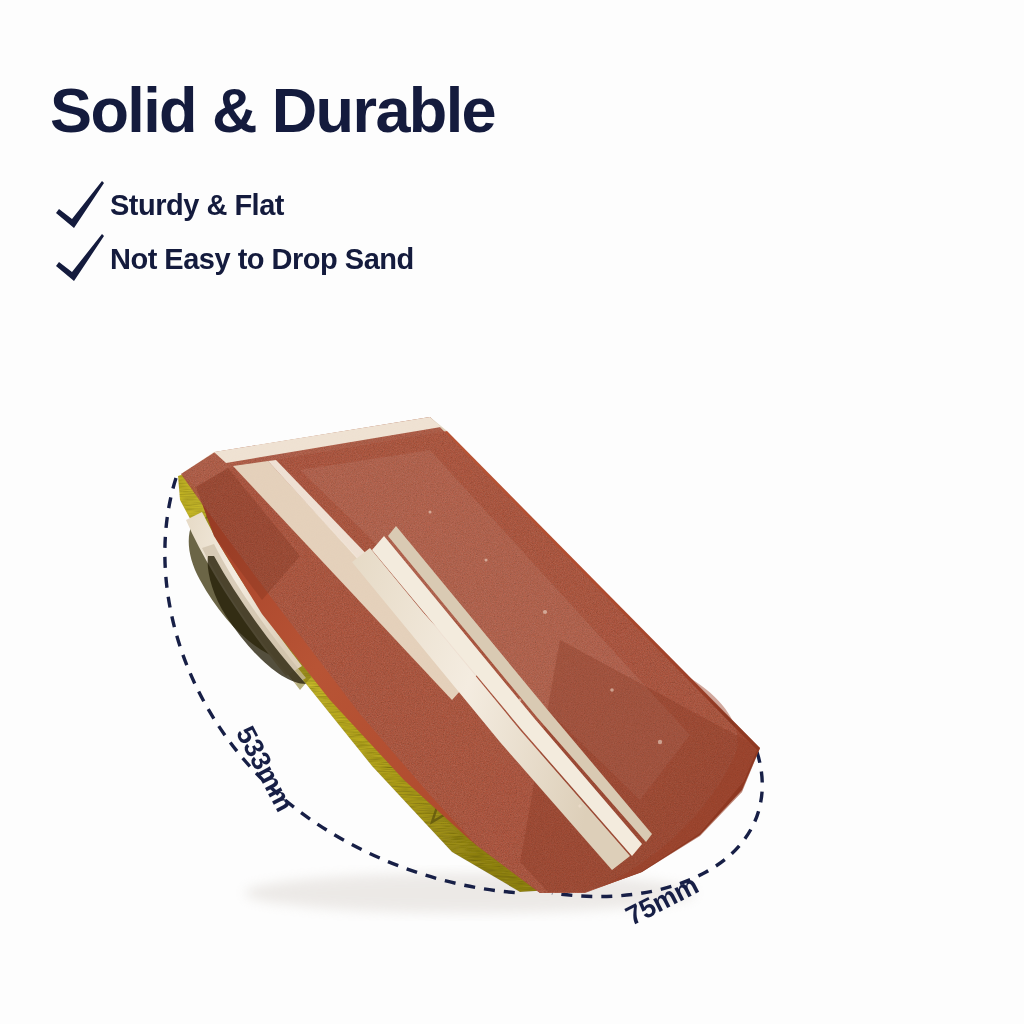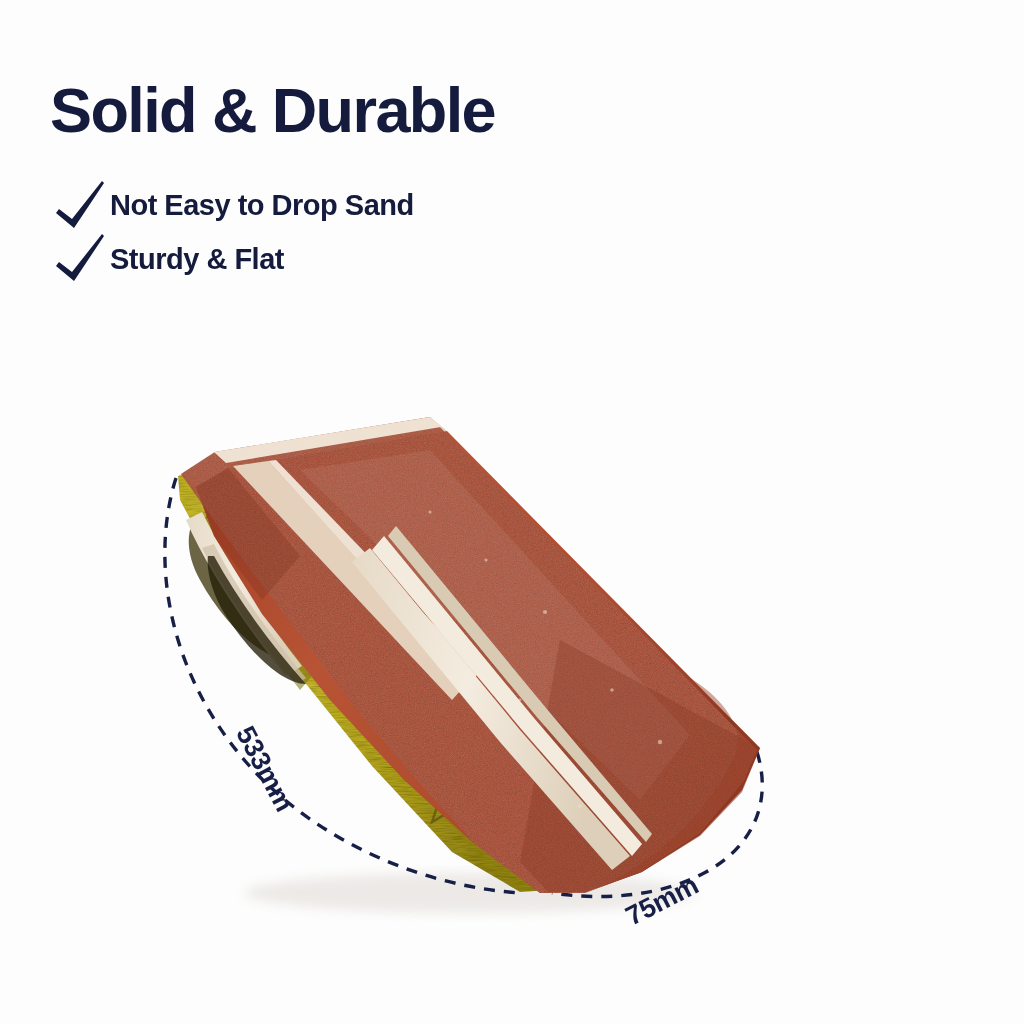--- a/index.html
+++ b/index.html
@@ -60,30 +60,30 @@
   <div class="headline">Solid &amp; Durable</div>
 
   <div class="features">
 
     <div class="feature-row">
       <span class="feature-check">
         <svg width="60" height="60" viewBox="0 0 60 60">
           <path d="M6 33 L9 29 L22 39 L52 1 L54 3 L24 48 Z" fill="#141b3d"></path>
         </svg>
       </span>
-      <span class="feature-label">Not Easy to Drop Sand</span>
+      <span class="feature-label">Sturdy &amp; Flat</span>
     </div>
 
     <div class="feature-row">
       <span class="feature-check">
         <svg width="60" height="60" viewBox="0 0 60 60">
           <path d="M6 33 L9 29 L22 39 L52 1 L54 3 L24 48 Z" fill="#141b3d"></path>
         </svg>
       </span>
-      <span class="feature-label">Sturdy &amp; Flat</span>
+      <span class="feature-label">Not Easy to Drop Sand</span>
     </div>
 
 
   </div>
 
   <svg id="product" viewBox="0 0 1024 1024">
     <defs>
 
       <filter id="grit" x="-5%" y="-5%" width="110%" height="110%">
         <feTurbulence type="fractalNoise" baseFrequency="0.85" numOctaves="4" seed="7" result="n"></feTurbulence>

